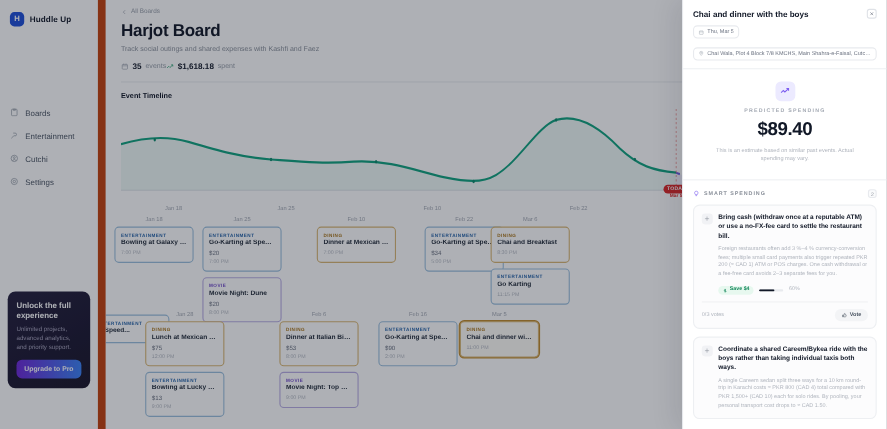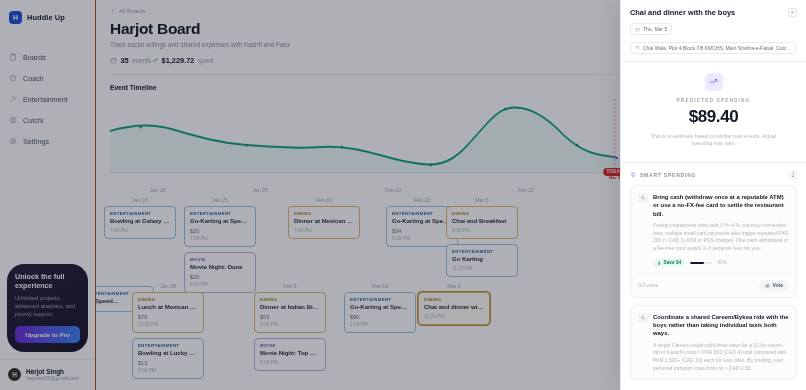--- a/index.html
+++ b/index.html
@@ -10,40 +10,40 @@
     color:#111827;
     -webkit-font-smoothing:antialiased;
   }
   .app { position:relative; width:806px; height:390px; display:flex; }
 
   
   .dim { position:absolute; inset:0; background:rgba(17,24,39,0.34); z-index:40; pointer-events:none; }
 
   
   .sidebar {
-    width:96px; height:390px; background:#ffffff; border-right:1px solid #c2410c;
-    display:flex; flex-direction:column; flex:0 0 96px; position:relative; z-index:5;
+    width:96px; height:390px; background:#ffffff; border-right:7px solid #c2410c;
+    display:flex; flex-direction:column; flex:0 0 96px; position:relative; z-index:5;gap:45px;
   }
   .brand { display:flex; align-items:center; gap:5px; padding:11px 8px 10px 9px; }
   .brand-logo {
     width:13px;height:13px;border-radius:4px;background:#1d4ed8;color:#fff;
     font-size:7px;font-weight:700;display:flex;align-items:center;justify-content:center;flex:0 0 13px;
   }
   .brand-name { font-size:7.4px; font-weight:700; letter-spacing:.1px; color:#111827; }
   .nav { padding:13px 0 0 0; display:flex; flex-direction:column; gap:1px; }
   .nav-item {
     display:flex; align-items:center; gap:6px; padding:5.5px 9px; cursor:pointer;
     font-size:7.2px; color:#4b5563;
   }
   .nav-ico { width:8px;height:8px;flex:0 0 8px; color:#9aa1ab; display:block; }
   .nav-ico svg { width:8px;height:8px; display:block; }
   .spacer { flex:1 1 auto; }
 
   .promo {
-    margin:0 7px 7px 7px; border-radius:17px; padding:8px 8px 9px;
+    margin:0 7px 7px 7px; border-radius:7px; padding:8px 8px 9px;
     background:linear-gradient(150deg,#241f3d 0%,#1b1730 60%,#191527 100%);
     color:#fff;
   }
   .promo-title { font-size:7.2px; font-weight:700; line-height:1.3; margin-bottom:4px; }
   .promo-sub { font-size:5.6px; line-height:1.45; color:#a6a2bb; margin-bottom:7px; }
   .promo-btn {
     display:block; width:100%; border:none; border-radius:5px; padding:5px 4px;
     background:linear-gradient(90deg,#6d28d9,#3b82f6);
     color:#fff; font-size:6.2px; font-weight:700; cursor:pointer;
     font-family:inherit;
@@ -189,29 +189,20 @@
           <svg viewBox="0 0 16 16" fill="none" stroke="currentColor" stroke-width="1.4">
               <rect x="3" y="2.5" width="10" height="12" rx="1.6"></rect>
               <path d="M6 2.5h4v2H6z"></path>
             </svg>
         </span>
         <span>Boards</span>
       </div>
       <div class="nav-item">
         <span class="nav-ico">
           <svg viewBox="0 0 16 16" fill="none" stroke="currentColor" stroke-width="1.4">
-              <circle cx="8" cy="8" r="5.5"></circle>
-              <path d="M8 5v3.4"></path>
-            </svg>
-        </span>
-        <span>Coach</span>
-      </div>
-      <div class="nav-item">
-        <span class="nav-ico">
-          <svg viewBox="0 0 16 16" fill="none" stroke="currentColor" stroke-width="1.4">
               <path d="M4 12l4-4M6 4h3.5a2.5 2.5 0 0 1 0 5H8"></path>
               <path d="M3 13.5l1.5-1.5"></path>
             </svg>
         </span>
         <span>Entertainment</span>
       </div>
       <div class="nav-item">
         <span class="nav-ico">
           <svg viewBox="0 0 16 16" fill="none" stroke="currentColor" stroke-width="1.4">
               <circle cx="8" cy="8" r="5.8"></circle>
@@ -267,21 +258,21 @@
               <path d="M2.5 6.5h11M5.5 2v2.6M10.5 2v2.6"></path>
             </svg>
           <b>35</b>
           <span>events</span>
         </div>
         <div class="stat">
           <svg viewBox="0 0 16 16" fill="none" stroke="#22a06b" stroke-width="1.5">
               <path d="M2 11l3.5-3.5 2.5 2.5L14 4.5"></path>
               <path d="M10.5 4.5H14v3.5"></path>
             </svg>
-          <b>$1,229.72</b>
+          <b>$1,618.18</b>
           <span>spent</span>
         </div>
       </div>
       <div class="hr"></div>
     </div>
 
     <div class="timeline-wrap">
       <div class="timeline-title">Event Timeline</div>
 
       <div class="chart">

